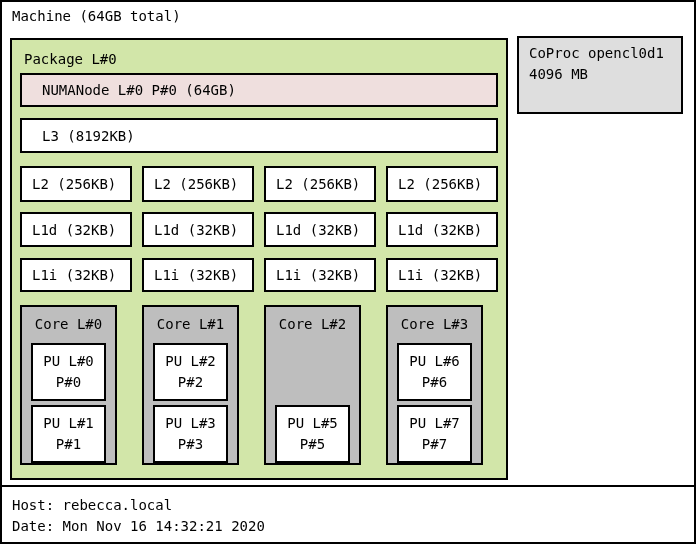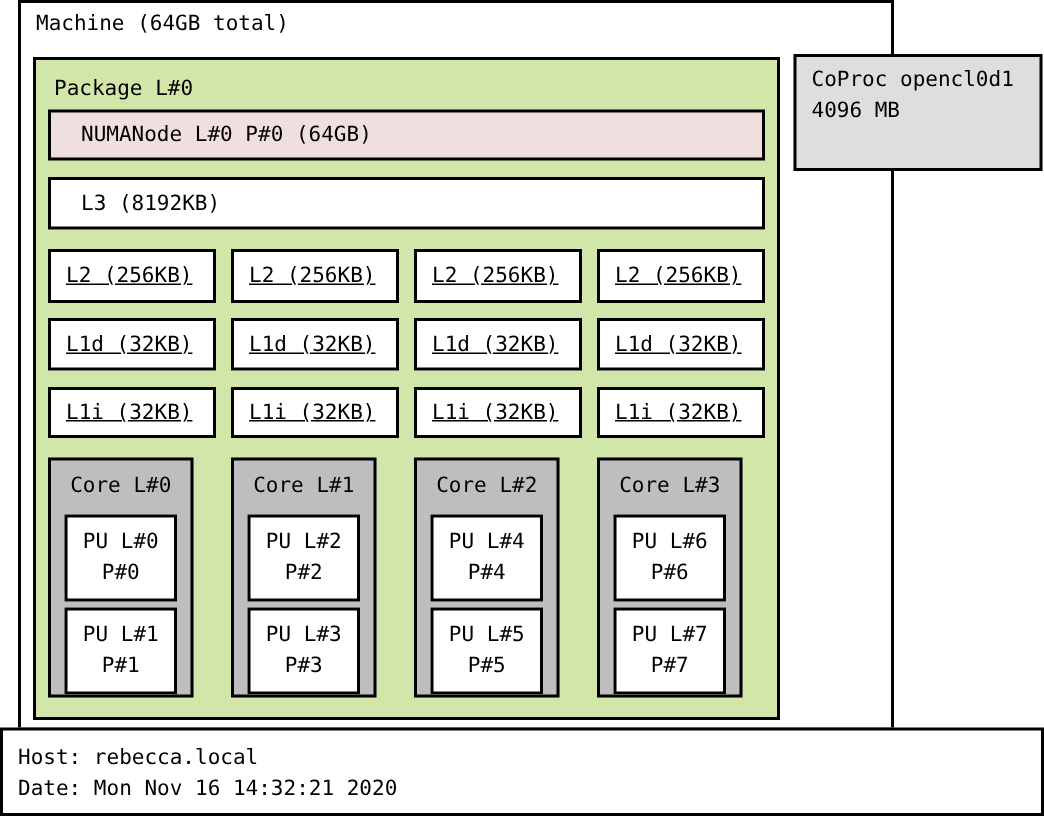--- a/index.html
+++ b/index.html
@@ -18,22 +18,22 @@
     width: 696px;
     height: 544px;
     background: var(--bg);
     font-family: "DejaVu Sans Mono", "Liberation Mono", monospace;
     font-size: 14px;
     color: #000;
     overflow: hidden;
   }
   .machine {
     position: absolute;
-    left: 12px; top: 0;
-    width: 584px; height: 487px;
+    left: 0; top: 0;
+    width: 696px; height: 487px;
     border: 2px solid var(--border);
     background: var(--bg);
   }
   .machine-label {
     position: absolute;
     left: 10px; top: 6px;
     white-space: nowrap;
   }
   .package {
     position: absolute;
@@ -71,21 +71,20 @@
   .l1d-row { top: 172px; height: 35px; }
   .l1i-row { top: 218px; height: 34px; justify-content: flex-end; }
   .cache-box {
     flex: 1;
     background: var(--cache);
     border: 2px solid var(--border);
     display: flex;
     align-items: center;
     padding-left: 10px;
     white-space: nowrap;
-    text-decoration: underline;
   }
   .cores-row {
     position: absolute;
     left: 8px; top: 265px;
     width: 478px; height: 160px;
     display: flex;
     gap: 25px;
   }
   .core {
     width: 97px; height: 160px;
@@ -190,24 +189,20 @@
             <div>P#2</div>
           </div>
           <div class="pu">
             <div>PU L#3</div>
             <div>P#3</div>
           </div>
         </div>
 
         <div class="core">
           <div class="core-label">Core L#2</div>
-          <div class="pu">
-            <div>PU L#4</div>
-            <div>P#4</div>
-          </div>
           <div class="pu">
             <div>PU L#5</div>
             <div>P#5</div>
           </div>
         </div>
 
         <div class="core">
           <div class="core-label">Core L#3</div>
           <div class="pu">
             <div>PU L#6</div>

